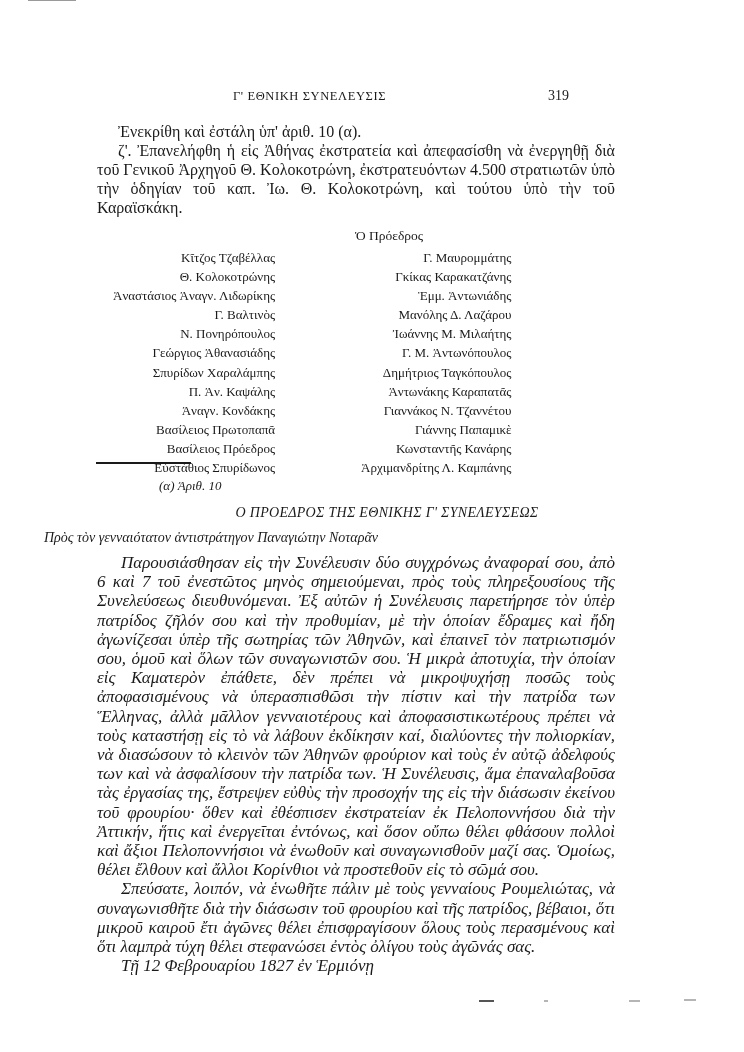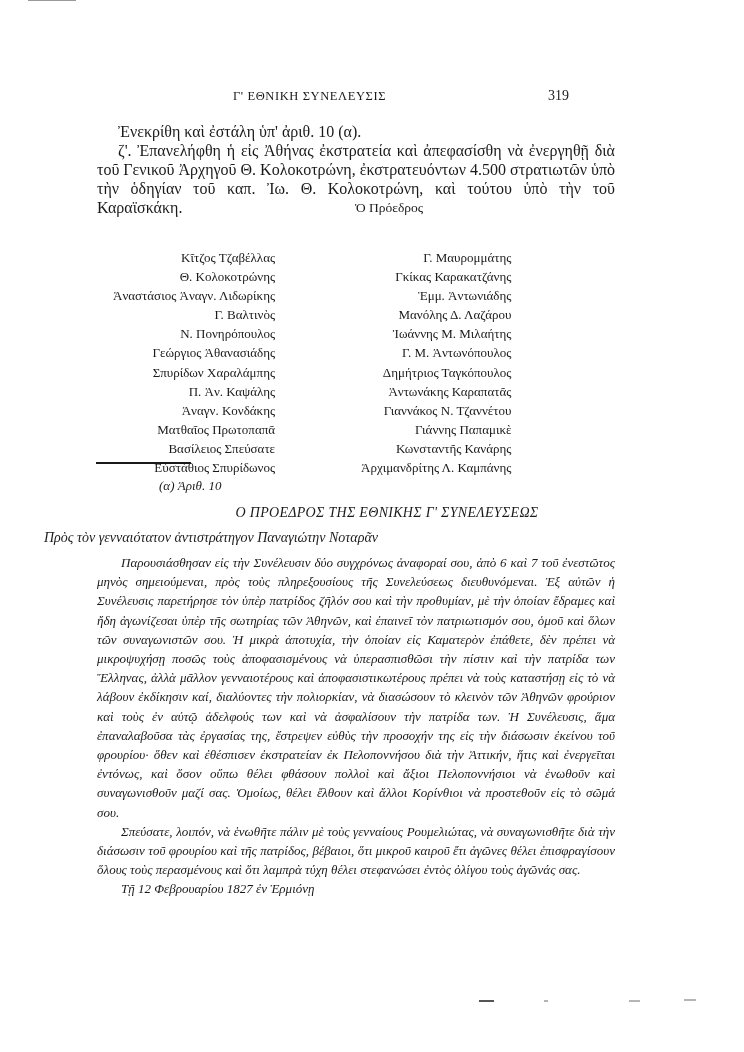--- a/index.html
+++ b/index.html
@@ -67,21 +67,21 @@
   .signature {
     position: absolute;
     left: 0;
     width: 744px;
     top: 198px;
     text-align: center;
     font-family: "Liberation Serif", serif;
     font-size: 13.5px;
     line-height: 20px;
   }
-  .signature .title-line { padding-left: 34px; }
+  .signature .title-line { padding-left: 34px; margin-top: 28px; }
   .signature .name-line { padding-left: 22px; }
   .names {
     position: absolute;
     top: 248px;
     font-family: "Liberation Serif", serif;
     font-size: 13px;
     line-height: 19.1px;
     white-space: nowrap;
   }
   .names-left { left: 118px; }
@@ -128,21 +128,21 @@
     font-size: 14px;
   }
   .addressee span { padding-left: 44px; }
   .letter {
     position: absolute;
     left: 97px;
     top: 553px;
     width: 518px;
     font-family: "Liberation Serif", serif;
     font-style: italic;
-    font-size: 13px;
+    font-size: 17px;
     line-height: 19.2px;
     text-align: justify;
   }
   .letter p { margin: 0; }
   .letter .indent { text-indent: 24px; }
   .dateline {
     text-indent: 24px;
   }
   .bottom-marks {
     position: absolute;
@@ -181,22 +181,22 @@
   <div class="names names-left">
     <div class="name-row">Κῖτζος Τζαβέλλας</div>
     <div class="name-row">Θ. Κολοκοτρώνης</div>
     <div class="name-row breathing">Ἀναστάσιος Ἀναγν. Λιδωρίκης</div>
     <div class="name-row">Γ. Βαλτινὸς</div>
     <div class="name-row">Ν. Πονηρόπουλος</div>
     <div class="name-row">Γεώργιος Ἀθανασιάδης</div>
     <div class="name-row">Σπυρίδων Χαραλάμπης</div>
     <div class="name-row">Π. Ἀν. Καψάλης</div>
     <div class="name-row breathing">Ἀναγν. Κονδάκης</div>
-    <div class="name-row">Ματθαῖος Πρωτοπαπᾶ</div>
-    <div class="name-row">Βασίλειος Σπεύσατε</div>
+    <div class="name-row">Βασίλειος Πρωτοπαπᾶ</div>
+    <div class="name-row">Βασίλειος Πρόεδρος</div>
     <div class="name-row">Εὐστάθιος Σπυρίδωνος</div>
   </div>
 
   <div class="names names-right">
     <div class="name-row">Γ. Μαυρομμάτης</div>
     <div class="name-row">Γκίκας Καρακατζάνης</div>
     <div class="name-row breathing">Ἐμμ. Ἀντωνιάδης</div>
     <div class="name-row">Μανόλης Δ. Λαζάρου</div>
     <div class="name-row breathing">Ἰωάννης Μ. Μιλαήτης</div>
     <div class="name-row">Γ. Μ. Ἀντωνόπουλος</div>

